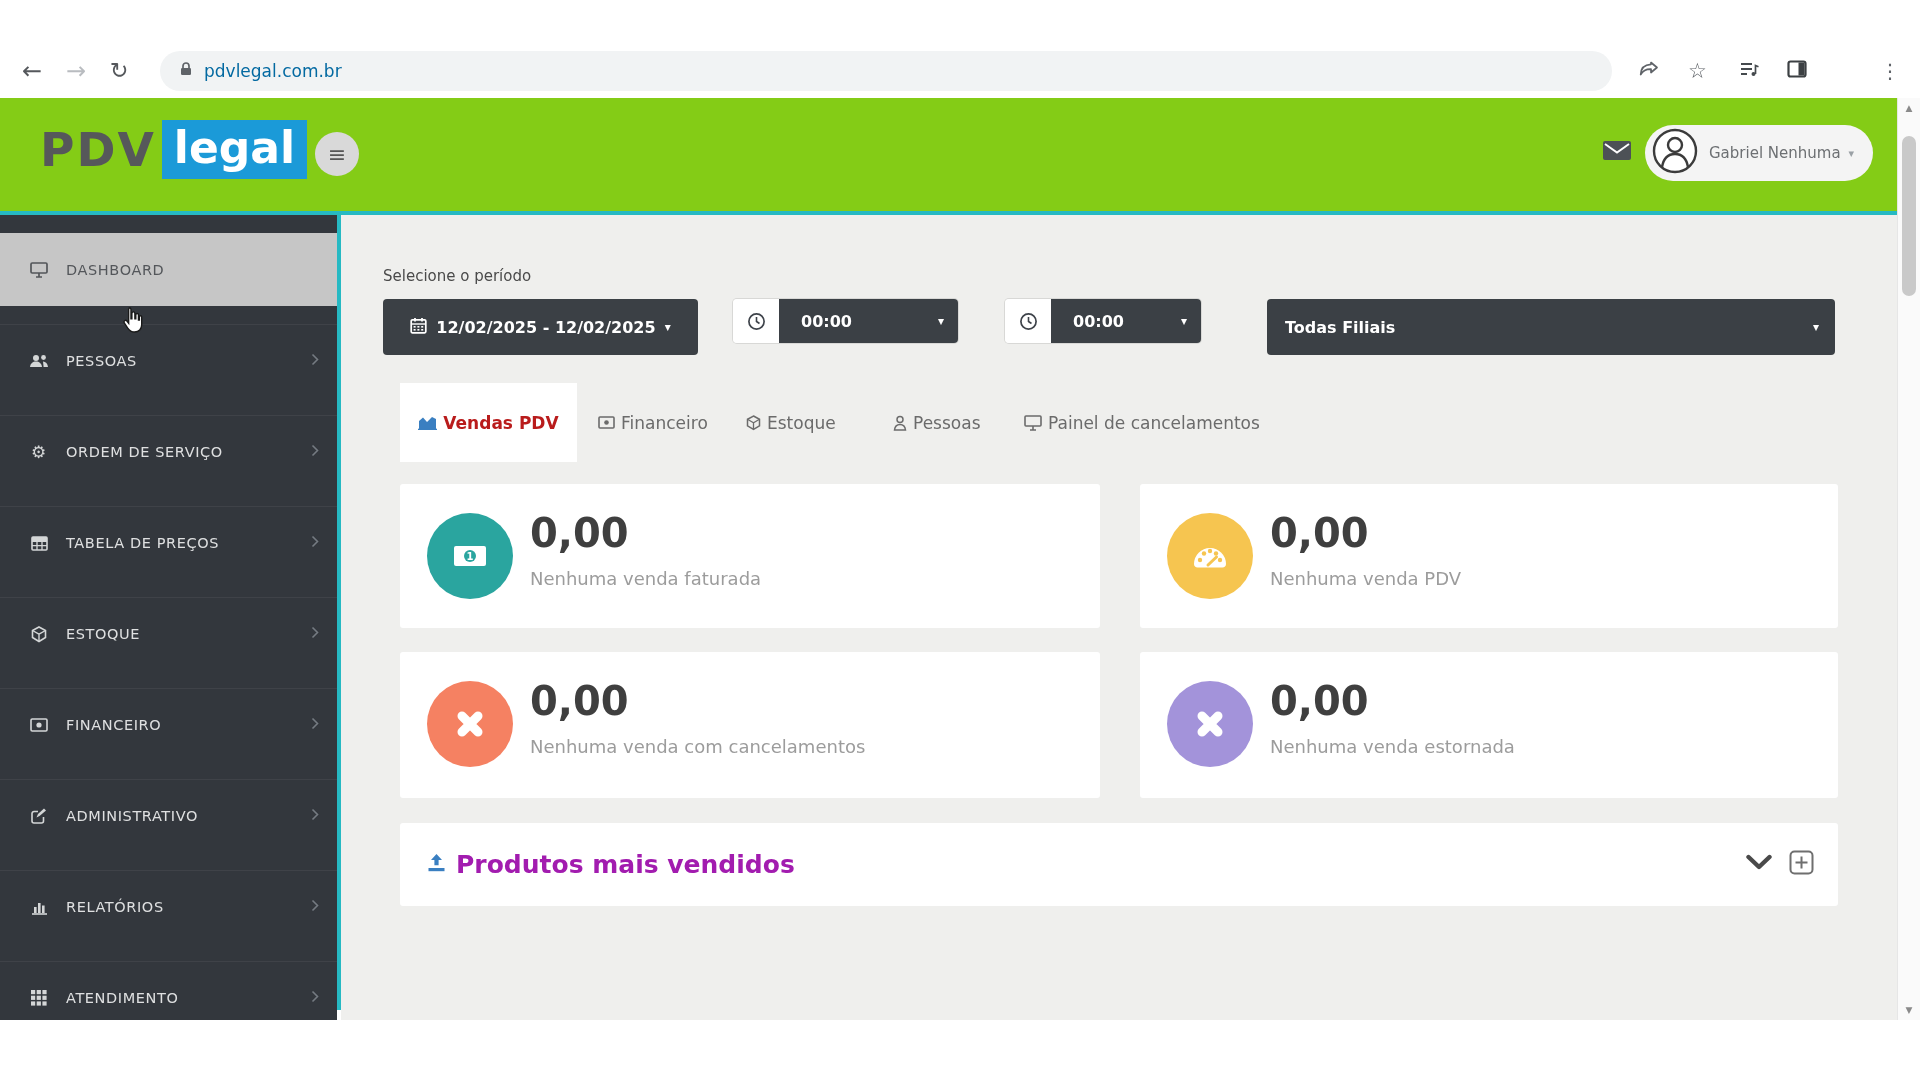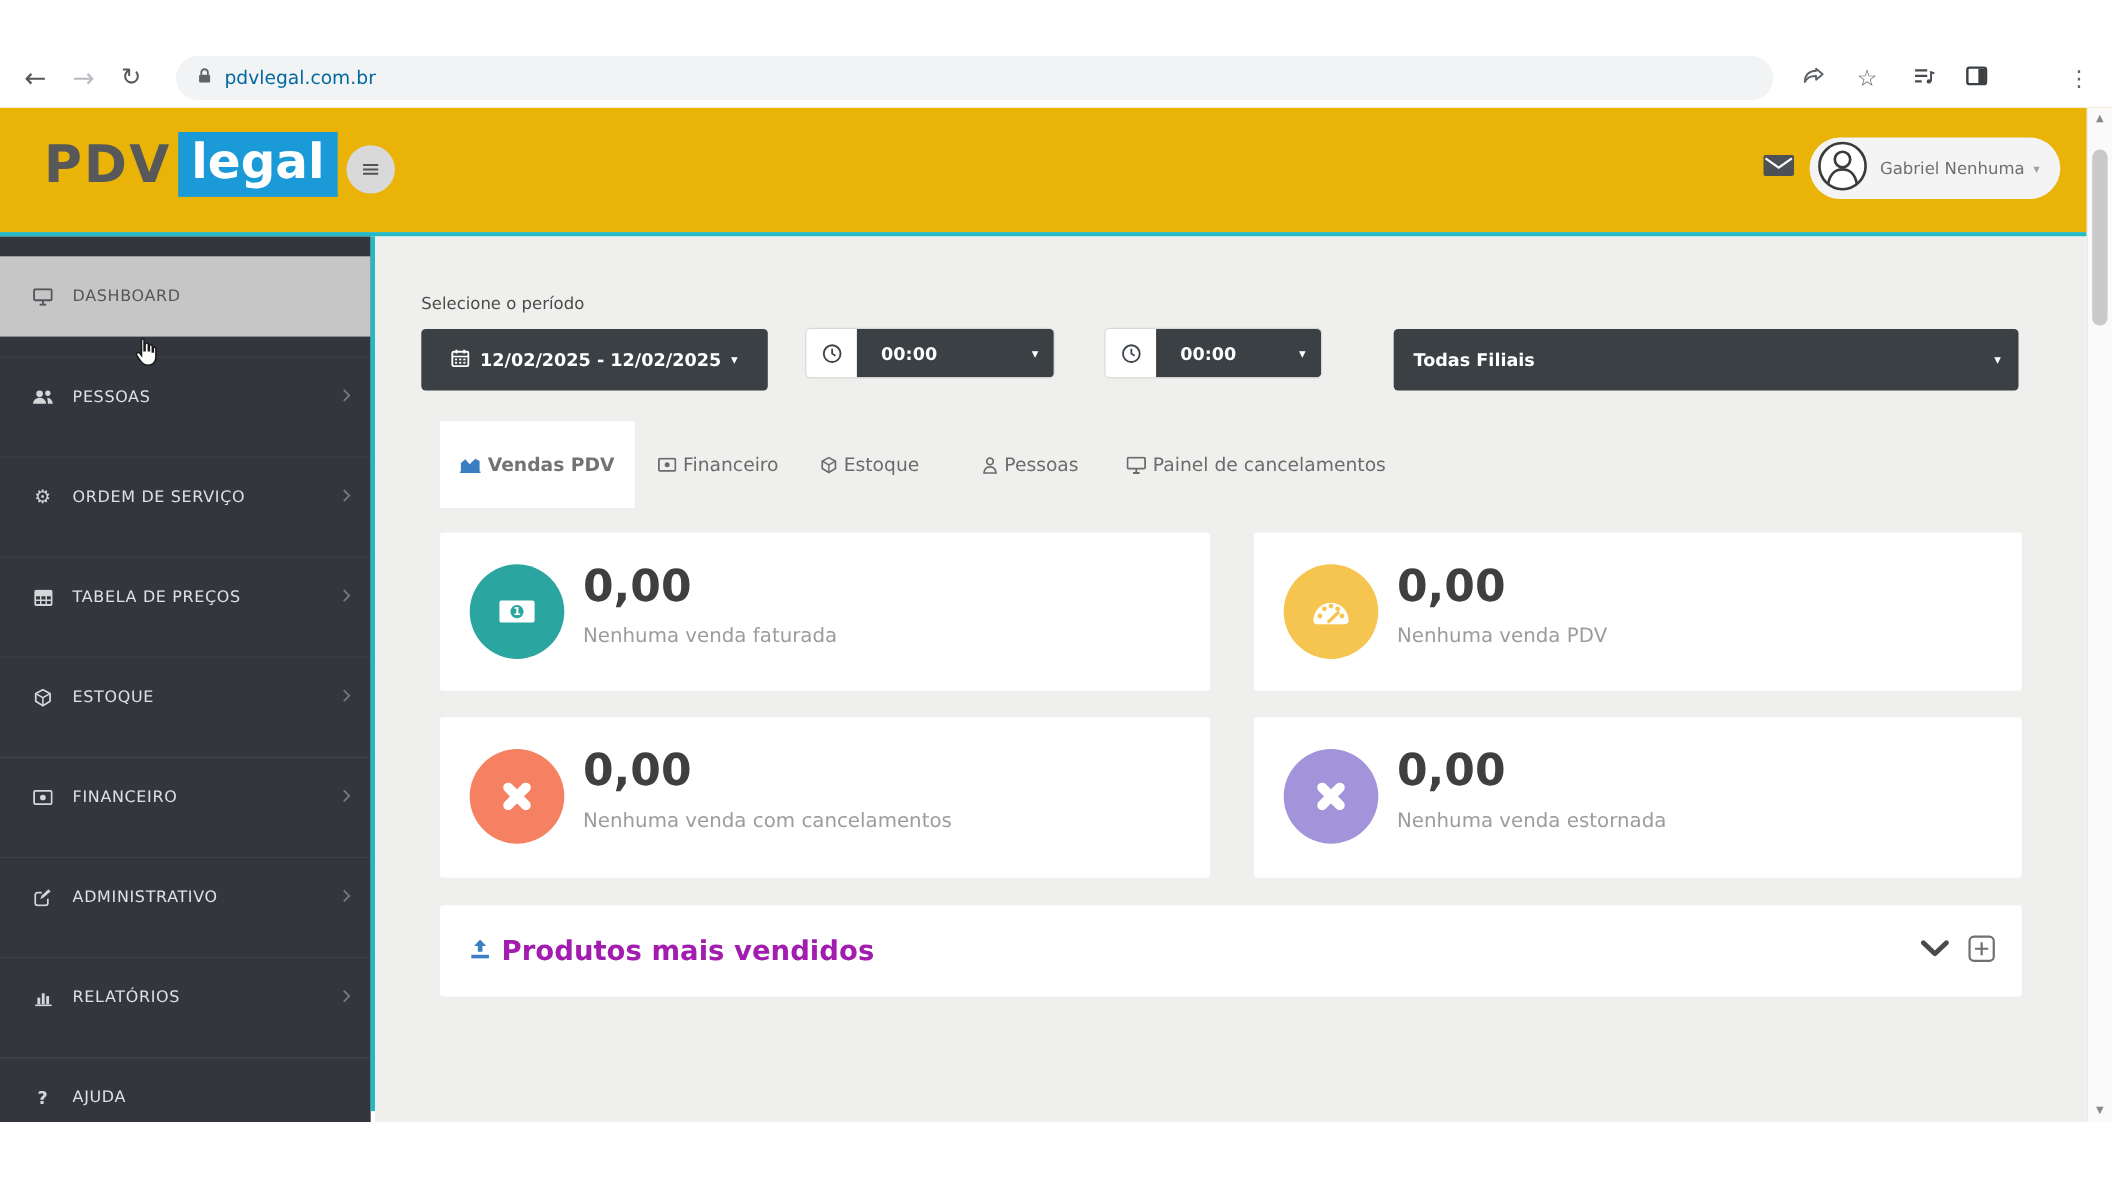--- a/index.html
+++ b/index.html
@@ -15,21 +15,21 @@
   .url-pill{position:absolute;left:160px;top:7px;width:1452px;height:40px;background:#f1f3f4;
             border-radius:20px;display:flex;align-items:center;padding-left:18px;box-sizing:border-box;}
   .url-text{font-size:17px;color:#0369a1;margin-left:10px;}
   .tb-ic{position:absolute;top:50%;transform:translateY(-50%);}
   .kebab{font-size:20px;color:#5f6368;}
   .star{font-size:21px;color:#5f6368;}
   .browser-avatar{width:30px;height:30px;border-radius:50%;
      background:radial-gradient(circle at 50% 36%,#c9a18a 0 33%,#6b4f43 34% 58%,#44505c 59%);}
 
   
-  .app-header{position:absolute;top:98px;left:0;width:1920px;height:113px;background:#eab308;}
+  .app-header{position:absolute;top:98px;left:0;width:1920px;height:113px;background:#84cc16;}
   .logo{position:absolute;left:40px;top:22px;display:flex;align-items:center;}
   .logo-pdv{font-size:47px;font-weight:bold;color:#56585a;letter-spacing:2px;}
   .logo-legal{font-size:44px;font-weight:bold;color:#fff;background:#1b9ad8;padding:2px 12px 6px 12px;margin-left:6px;}
   .burger{position:absolute;left:315px;top:34px;width:44px;height:44px;border-radius:50%;background:#d9d9d9;
           display:flex;align-items:center;justify-content:center;font-size:22px;color:#555;}
   .user-pill{position:absolute;left:1645px;top:27px;width:228px;height:56px;border-radius:28px;background:#f4f4f4;
              display:flex;align-items:center;padding-left:6px;box-sizing:border-box;}
   .user-name{font-size:15px;color:#6d7073;margin-left:10px;}
   .user-caret{font-size:11px;color:#9aa0a5;margin-left:8px;}
   .teal-line{position:absolute;top:211px;left:0;width:1897px;height:4px;background:#26b9c3;}
@@ -58,21 +58,21 @@
   .time-white{width:46px;background:#fff;display:flex;align-items:center;justify-content:center;}
   .time-dark{flex:1;background:#3b4045;color:#fff;font-size:16px;font-weight:bold;
              display:flex;align-items:center;padding:0 14px 0 22px;box-sizing:border-box;}
   .time-dark .caret{margin-left:auto;}
   .select-btn{left:926px;width:568px;justify-content:flex-start;padding:0 16px 0 18px;}
   .select-btn .caret{margin-left:auto;}
   .caret{font-size:12px;color:#fff;}
 
   
   .tab{position:absolute;top:168px;height:79px;display:flex;align-items:center;gap:6px;font-size:17px;color:#6b6b6b;}
-  .tab.active{left:59px;width:177px;background:#fff;justify-content:center;color:#737373;font-weight:bold;}
+  .tab.active{left:59px;width:177px;background:#fff;justify-content:center;color:#b91c1c;font-weight:bold;}
   .tab .t-ic{display:flex;align-items:center;}
 
   
   .card{position:absolute;background:#fff;border-radius:3px;}
   .card .circle{position:absolute;left:27px;top:29px;width:86px;height:86px;border-radius:50%;
                 display:flex;align-items:center;justify-content:center;}
   .card .value{position:absolute;left:130px;top:26px;font-size:40px;font-weight:bold;color:#3f3f3f;}
   .card .caption{position:absolute;left:130px;top:84px;font-size:18px;color:#9c9c9c;}
 
   
@@ -259,20 +259,39 @@
             <rect x="7" y="4" width="2.6" height="10" fill="currentColor"></rect>
             <rect x="11" y="6.5" width="2.6" height="7.5" fill="currentColor"></rect>
           </svg>
       </span>
       <span class="lbl">RELATÓRIOS</span>
       <span class="side-chev"><svg width="8" height="13" viewBox="0 0 8 13">
             <path d="M1.5 1.5l5 5-5 5" fill="none" stroke="#757b82" stroke-width="1.6"></path>
           </svg></span>
     </div>
 
+    <div class="side-item">
+      <span class="side-ic">
+        <svg width="16" height="16" viewBox="0 0 16 16" fill="currentColor">
+            <rect x="0" y="0" width="4.2" height="4.2"></rect>
+            <rect x="5.7" y="0" width="4.2" height="4.2"></rect>
+            <rect x="11.4" y="0" width="4.2" height="4.2"></rect>
+            <rect x="0" y="5.7" width="4.2" height="4.2"></rect>
+            <rect x="5.7" y="5.7" width="4.2" height="4.2"></rect>
+            <rect x="11.4" y="5.7" width="4.2" height="4.2"></rect>
+            <rect x="0" y="11.4" width="4.2" height="4.2"></rect>
+            <rect x="5.7" y="11.4" width="4.2" height="4.2"></rect>
+            <rect x="11.4" y="11.4" width="4.2" height="4.2"></rect>
+          </svg>
+      </span>
+      <span class="lbl">ATENDIMENTO</span>
+      <span class="side-chev"><svg width="8" height="13" viewBox="0 0 8 13">
+            <path d="M1.5 1.5l5 5-5 5" fill="none" stroke="#757b82" stroke-width="1.6"></path>
+          </svg></span>
+    </div>
 
     <div class="side-item">
       <span class="side-ic" style="font-weight:bold;font-size:16px">?</span>
       <span class="lbl">AJUDA</span>
     </div>
   </div>
 
   <div class="side-divider"></div>
 
   <div class="main">

